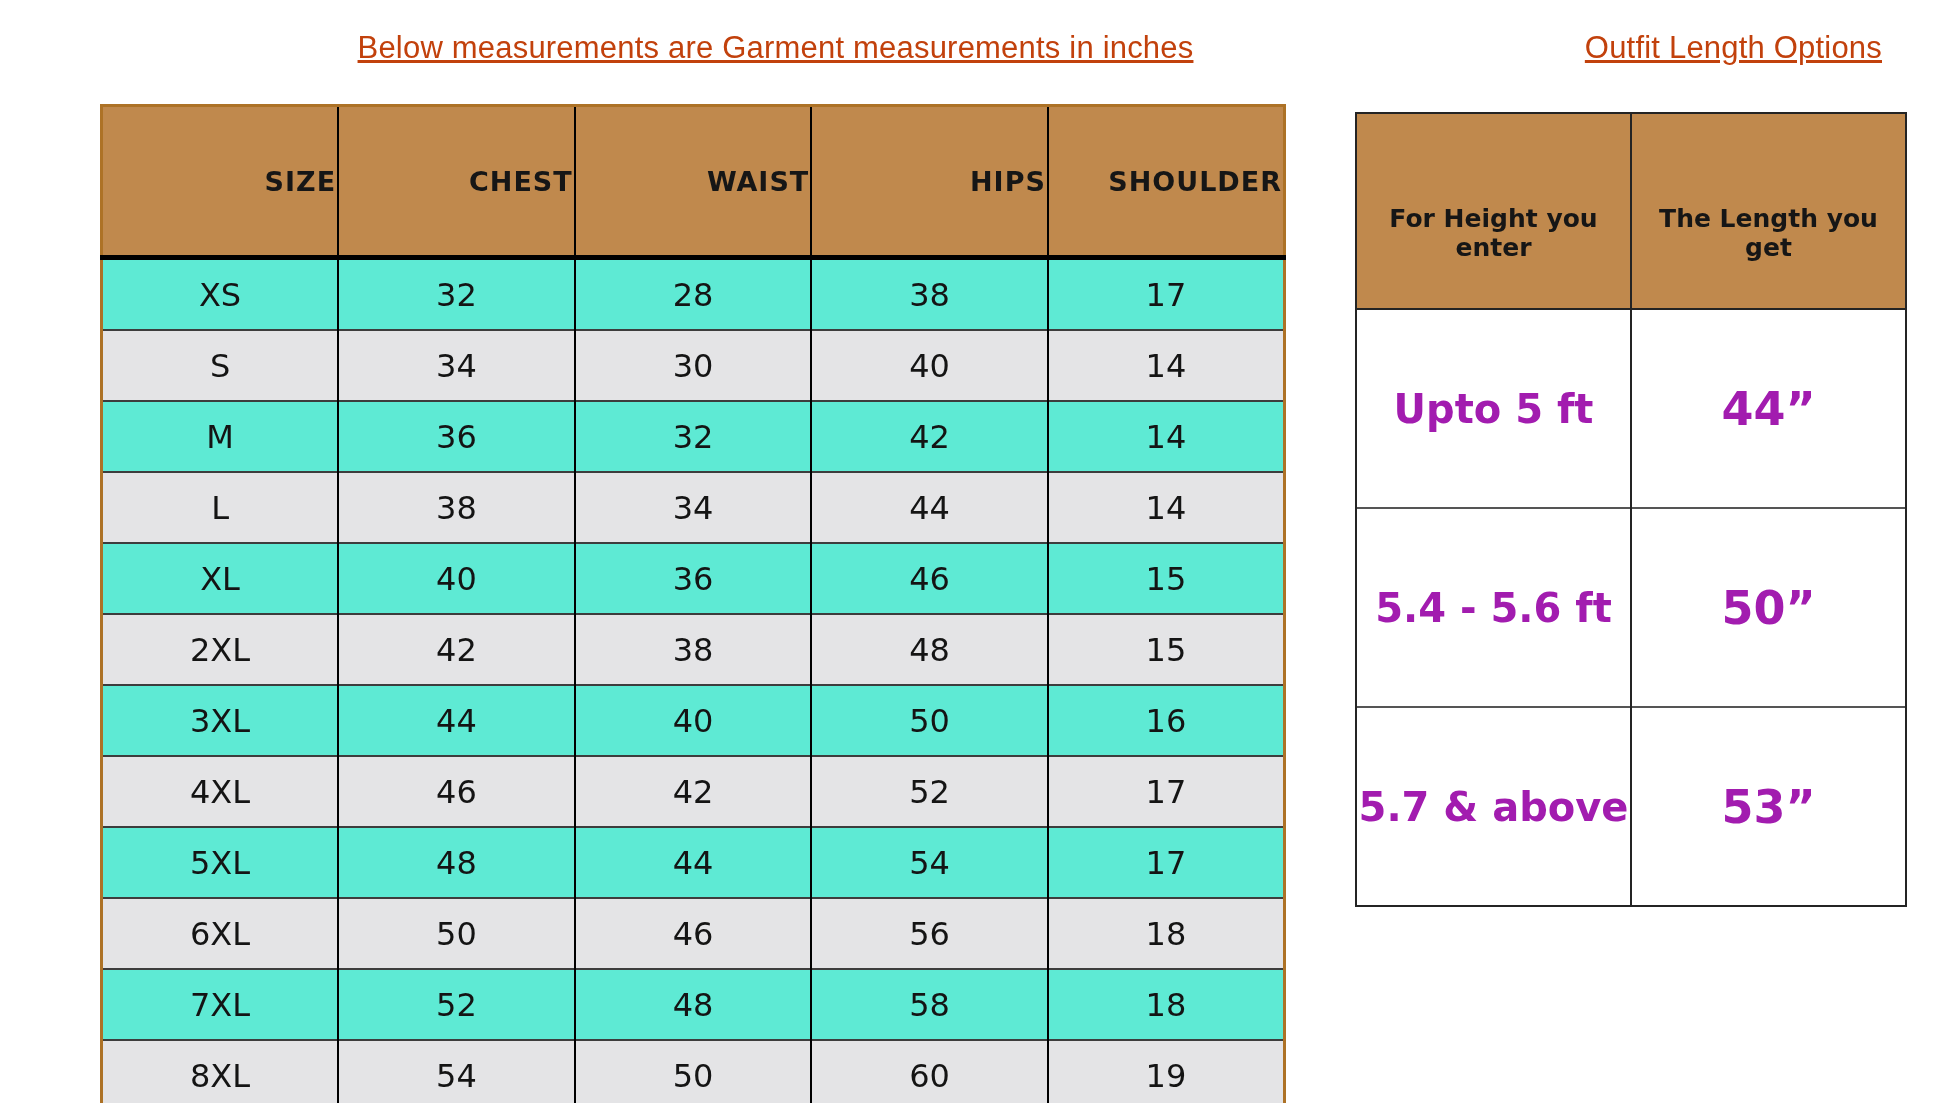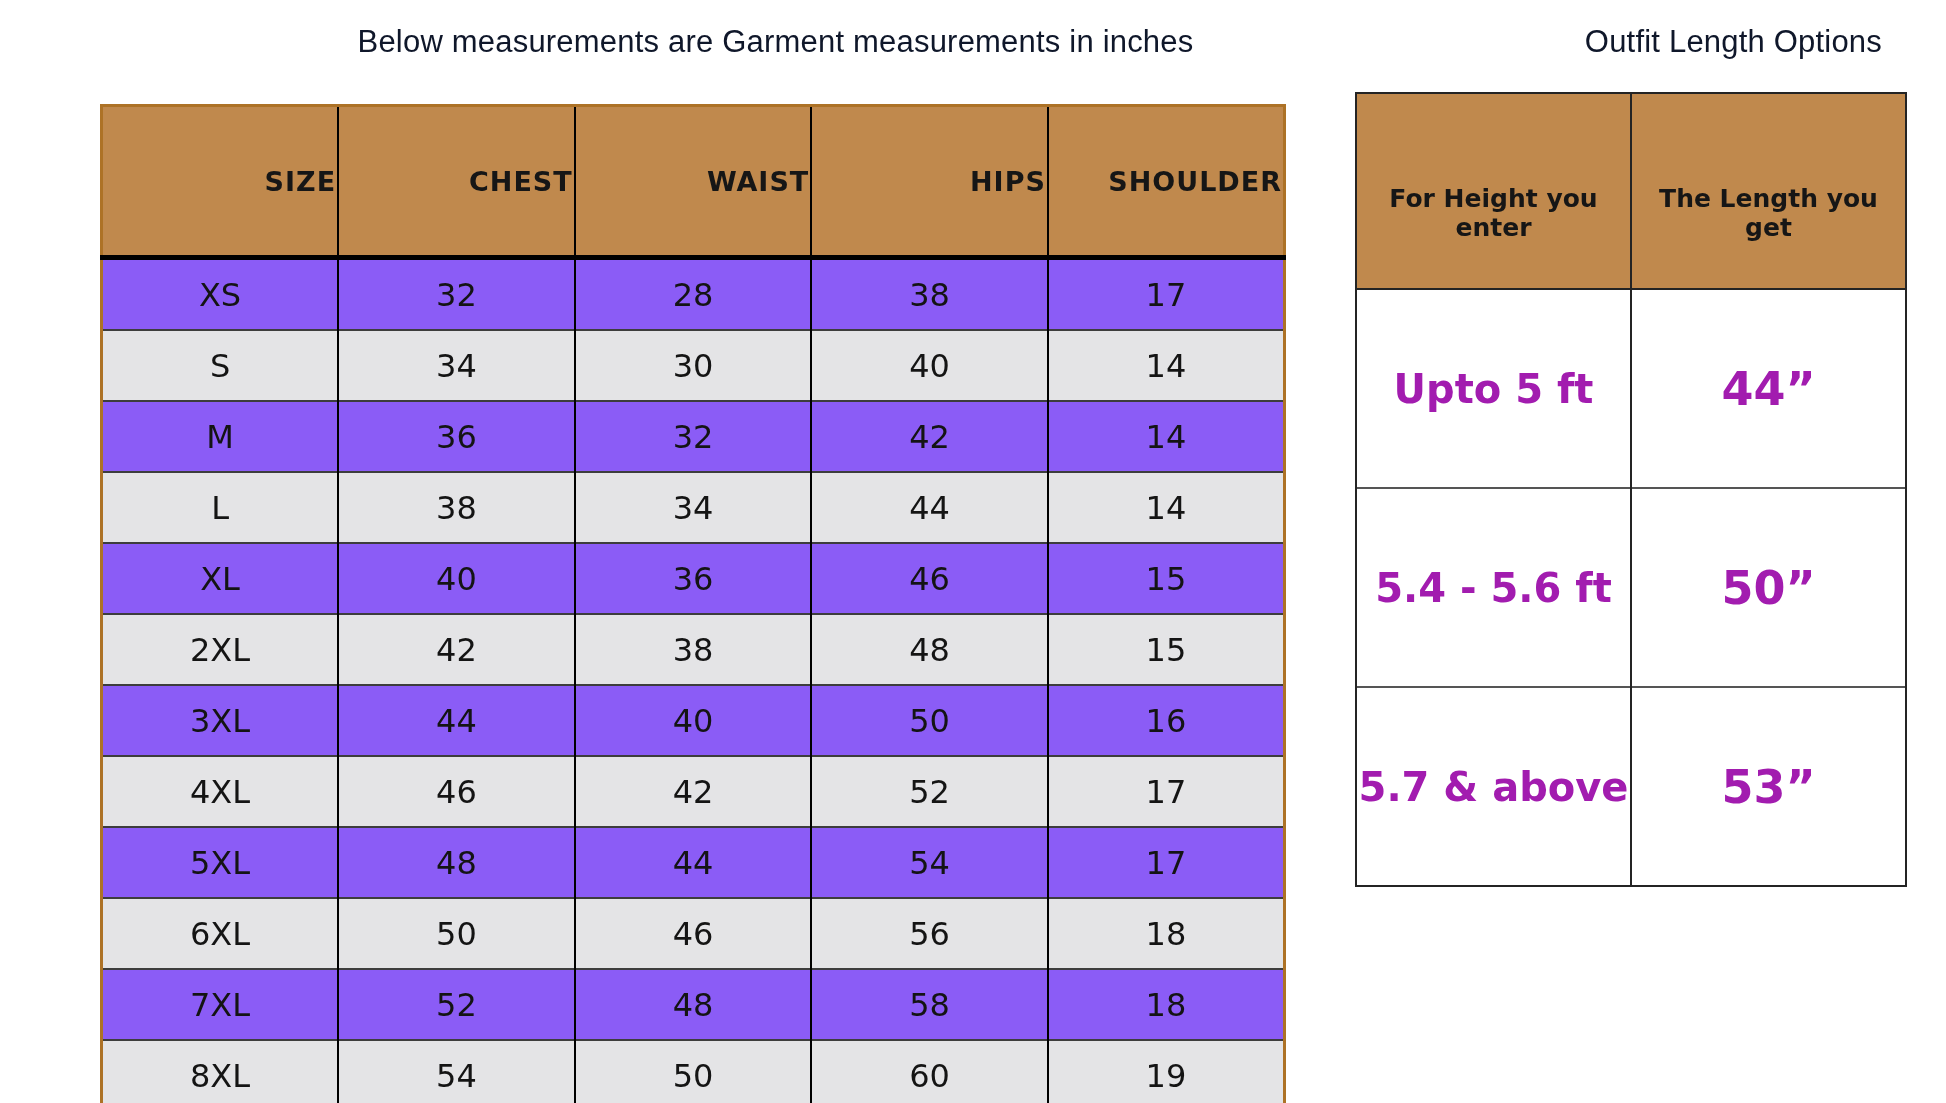--- a/index.html
+++ b/index.html
@@ -8,27 +8,28 @@
     width: 1946px;
     height: 1103px;
     background: #ffffff;
     overflow: hidden;
     position: relative;
     font-family: "DejaVu Sans", sans-serif;
   }
 
   .title {
     position: absolute;
-    top: 24px;
+    top: 30px;
     text-align: center;
     font-family: "Liberation Sans", sans-serif;
     font-size: 31px;
-    color: #0f172a;
+    color: #c2410c;
     letter-spacing: 0.2px;
     white-space: nowrap;
+    text-decoration: underline;
   }
   .left-title {
     left: 100px;
     width: 1186px;
     padding-left: 165px;
     box-sizing: border-box;
   }
   .right-title {
     left: 1330px;
     width: 552px;
@@ -60,35 +61,35 @@
     border-left: 2px solid #000000;
     border-right: 2px solid #000000;
     border-bottom: 5px solid #000000;
   }
   .size-table td {
     height: 67px;
     text-align: center;
     vertical-align: middle;
     font-size: 32px;
     color: #141414;
-    background: #8b5cf6;
+    background: #5eead4;
     border-left: 2px solid #000000;
     border-right: 2px solid #000000;
   }
   .size-table tbody tr + tr td {
     border-top: 2px solid #3d3d3d;
   }
   .size-table tbody tr:nth-child(even) td {
     background: #e4e4e6;
   }
 
   
   .height-table {
     left: 1355px;
-    top: 92px;
+    top: 112px;
     width: 552px;
     border: 2px solid #242424;
     padding-left: 32px;
   }
   .height-table th {
     background: #c0894d;
     height: 196px;
     text-align: center;
     vertical-align: bottom;
     padding-bottom: 46px;

